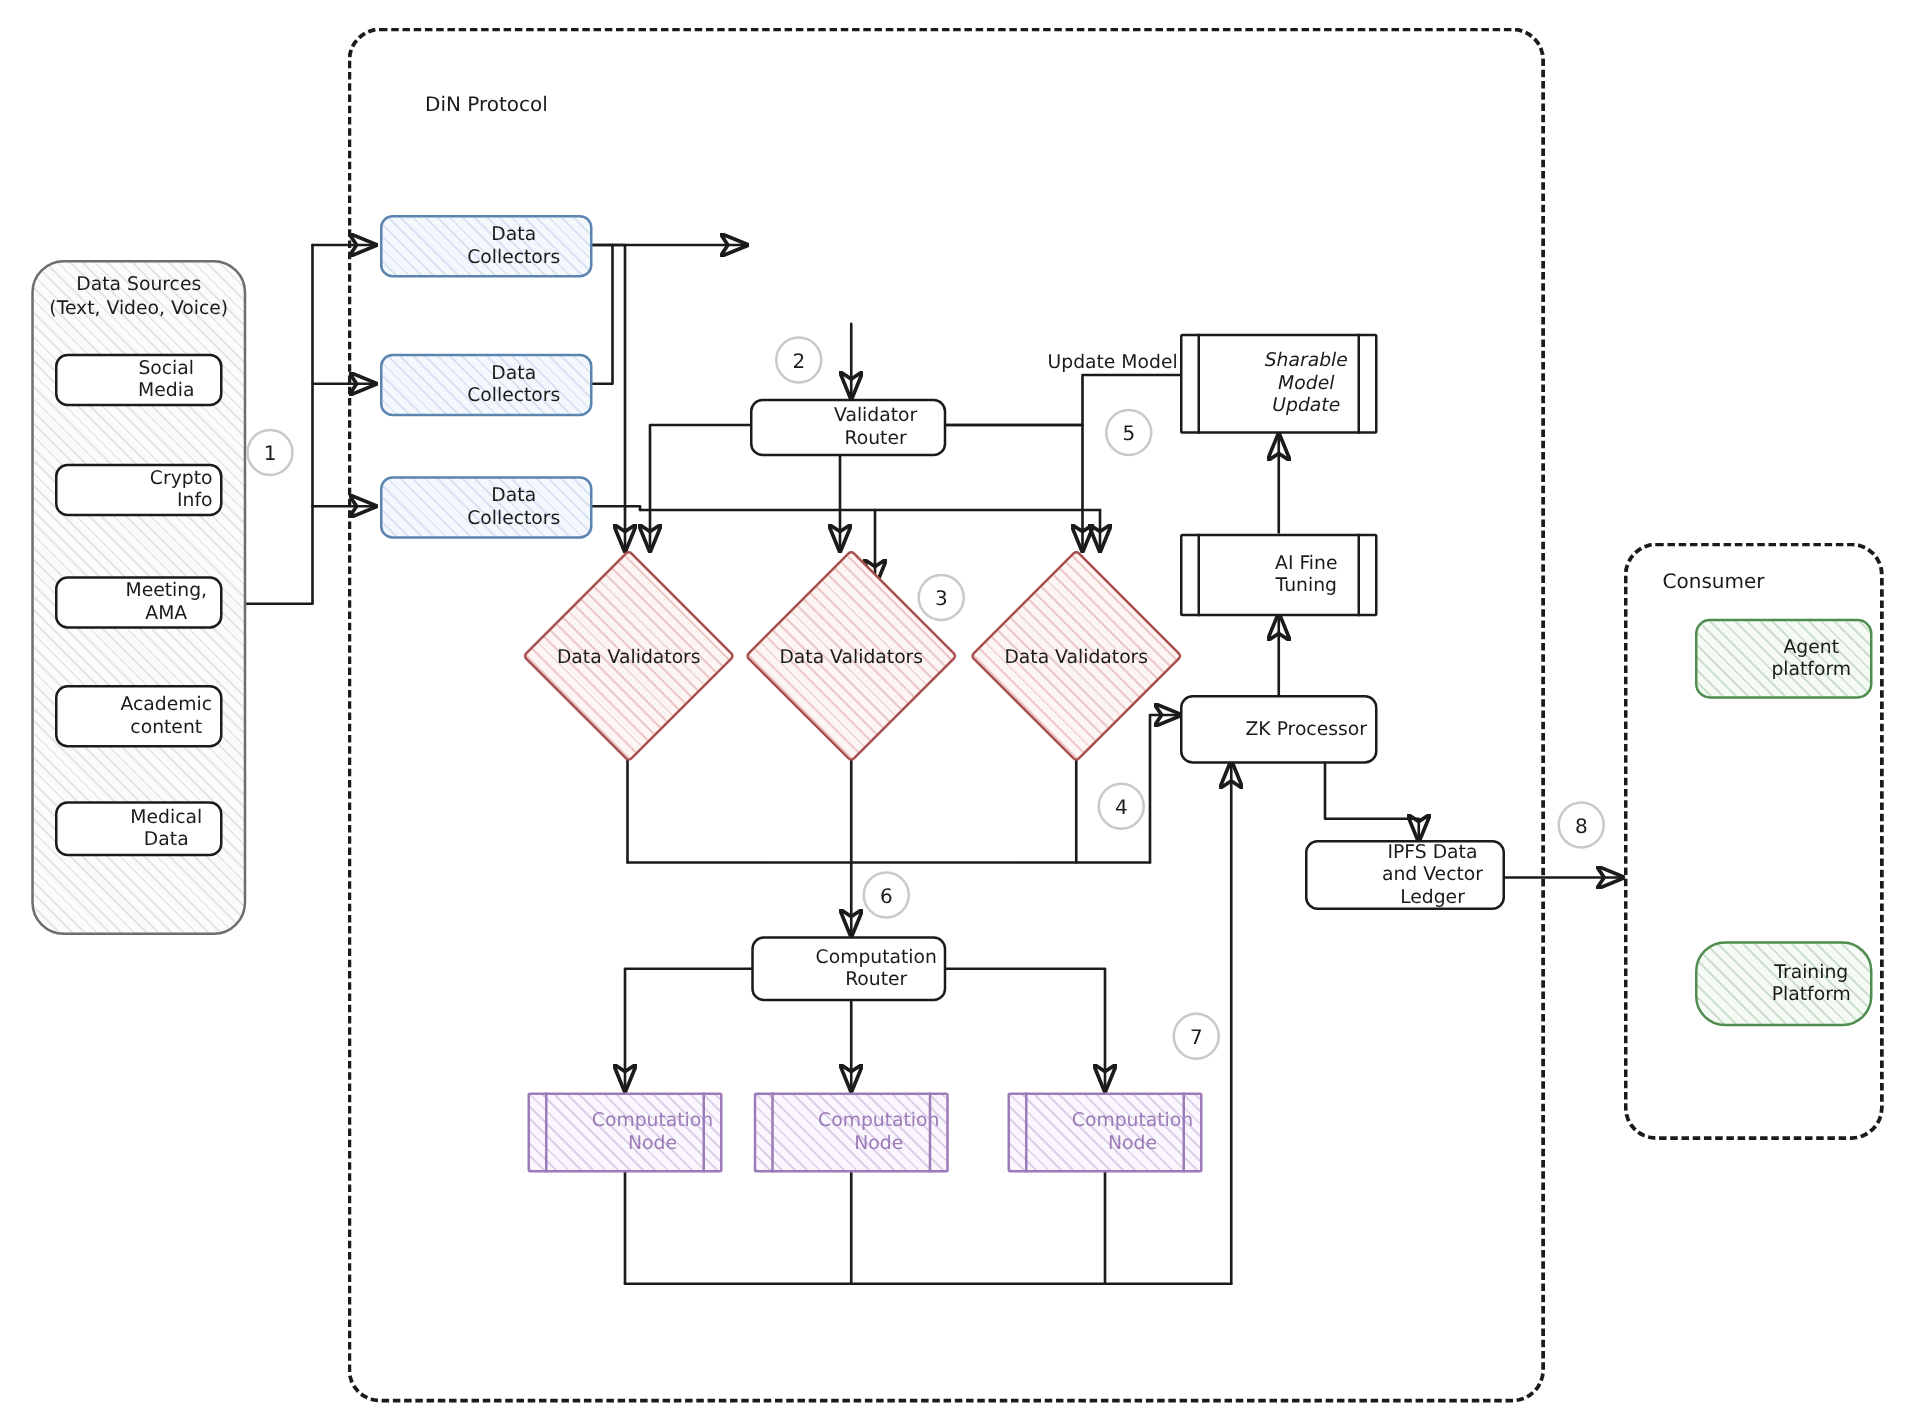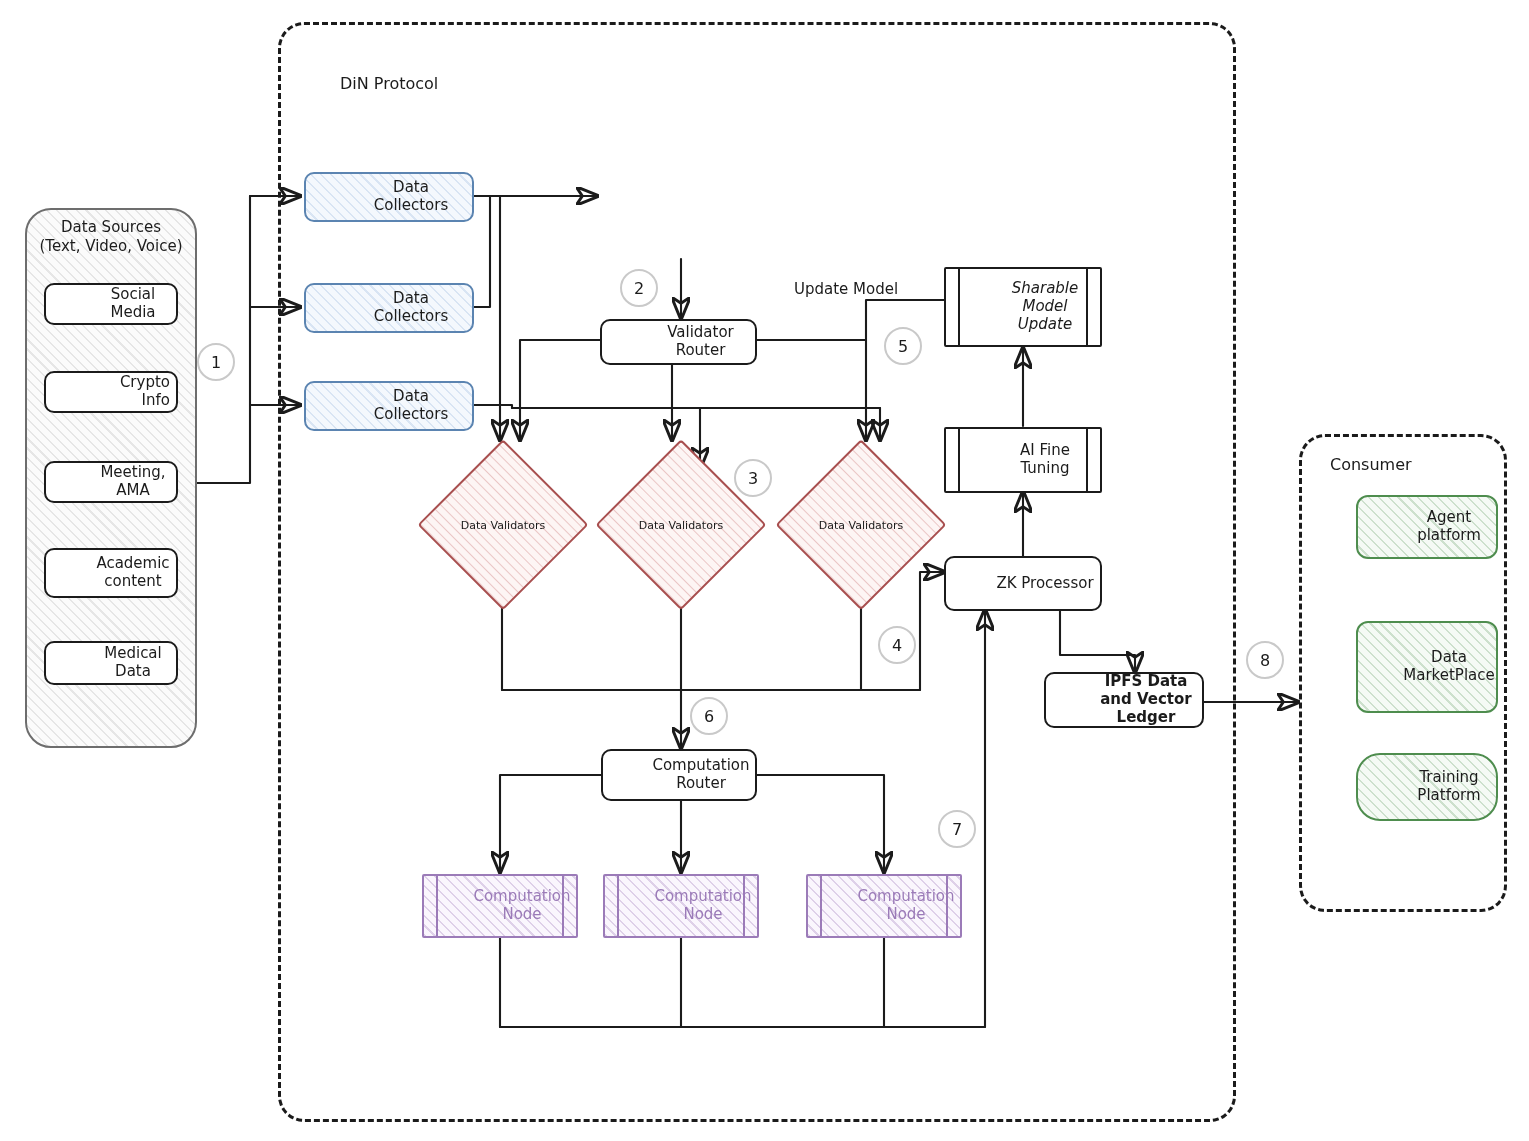--- a/index.html
+++ b/index.html
@@ -75,21 +75,21 @@
     position:absolute;display:flex;align-items:center;justify-content:center;
   }
   .diamond .dshape{
     position:absolute;left:50%;top:50%;width:70.7%;height:70.7%;
     transform:translate(-50%,-50%) rotate(45deg);
     border:2px solid #a84f4f;border-radius:4px;
     background-image:repeating-linear-gradient(0deg,rgba(190,90,90,.30) 0 1.5px,rgba(255,255,255,0) 1.5px 7px);
     background-color:#fdf5f4;
   }
   .diamond .dlbl{
-    position:relative;z-index:4;font-size:11px;color:#1b1b1b;white-space:nowrap;
+    position:relative;z-index:4;font-size:15px;color:#1b1b1b;white-space:nowrap;
   }
 
   
   .badge{
     position:absolute;width:34px;height:34px;border-radius:50%;
     border:2.5px solid #c9c9c9;color:#1b1b1b;background:transparent;
     display:flex;align-items:center;justify-content:center;
     font-size:16px;z-index:6;
   }
 
@@ -223,48 +223,45 @@
 
   <div class="node bd-black proc" style="left:944px;top:267px;width:158px;height:80px;border-radius:2px;font-style:italic;">
     <span class="lbl">Sharable Model Update</span>
   </div>
   <div class="node bd-black proc" style="left:944px;top:427px;width:158px;height:66px;border-radius:2px;">
     <span class="lbl">AI Fine Tuning</span>
   </div>
   <div class="node bd-black" style="left:944px;top:556px;width:158px;height:55px;">
     <span class="lbl">ZK Processor</span>
   </div>
-  <div class="node bd-black" style="left:1044px;top:672px;width:160px;height:56px;font-weight:bold;">
+  <div class="node bd-black" style="left:1044px;top:672px;width:160px;height:56px;">
     <span class="lbl">IPFS Data and Vector Ledger</span>
   </div>
 
-  <div class="edge-label" style="left:792px;top:280px;">Update Model</div>
+  <div class="edge-label" style="left:836px;top:280px;">Update Model</div>
 
   <div class="node bd-black" style="left:601px;top:749px;width:156px;height:52px;">
     <span class="lbl">Computation Router</span>
   </div>
 
   <div class="node bd-purple proc hatch-purple" style="left:422px;top:874px;width:156px;height:64px;border-radius:2px;">
     <span class="lbl">Computation Node</span>
   </div>
   <div class="node bd-purple proc hatch-purple" style="left:603px;top:874px;width:156px;height:64px;border-radius:2px;">
     <span class="lbl">Computation Node</span>
   </div>
   <div class="node bd-purple proc hatch-purple" style="left:806px;top:874px;width:156px;height:64px;border-radius:2px;">
     <span class="lbl">Computation Node</span>
   </div>
 
   <div class="panel panel-dashed" style="left:1299px;top:434px;width:208px;height:478px;"></div>
   <div class="panel-title" style="left:1330px;top:455px;">Consumer</div>
 
   <div class="node bd-green hatch-green" style="left:1356px;top:495px;width:142px;height:64px;border-radius:12px;">
     <span class="lbl">Agent platform</span>
-  </div>
-  <div class="node bd-green hatch-green" style="left:1356px;top:621px;width:142px;height:92px;border-radius:12px;">
-    <span class="lbl">Data MarketPlace</span>
   </div>
   <div class="node bd-green hatch-green" style="left:1356px;top:753px;width:142px;height:68px;border-radius:24px;">
     <span class="lbl">Training Platform</span>
   </div>
 
   <div class="badge" style="left:197px;top:343px;">1</div>
   <div class="badge" style="left:620px;top:269px;">2</div>
   <div class="badge" style="left:734px;top:459px;">3</div>
   <div class="badge" style="left:878px;top:626px;">4</div>
   <div class="badge" style="left:884px;top:327px;">5</div>

